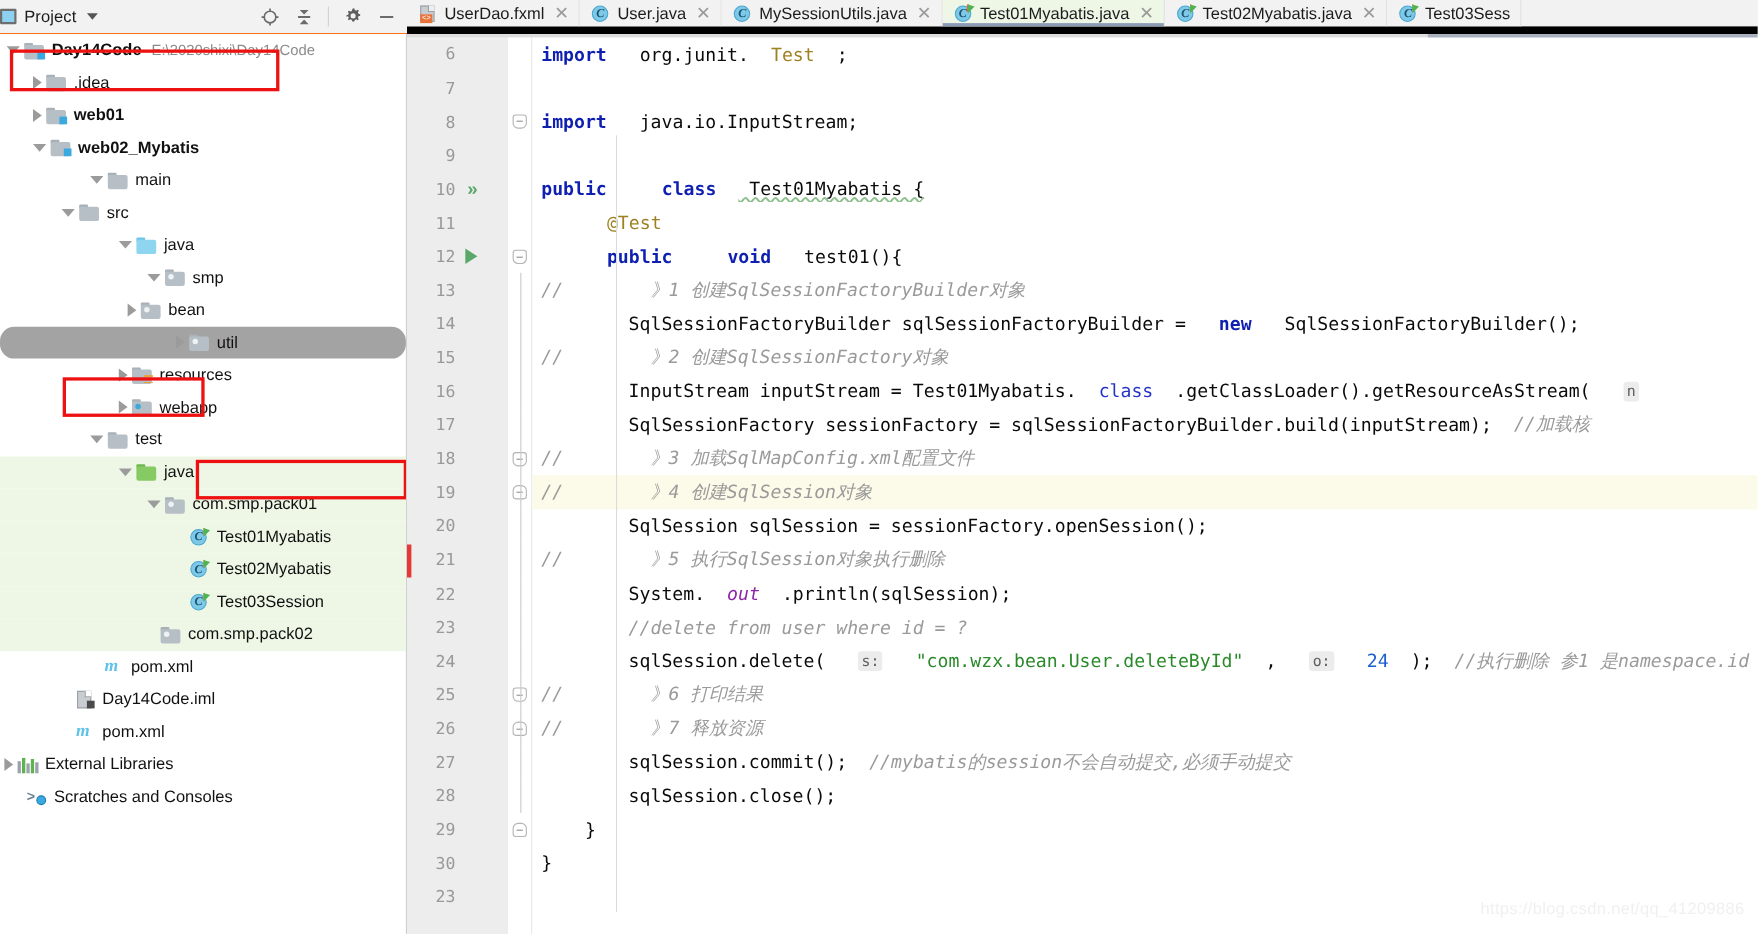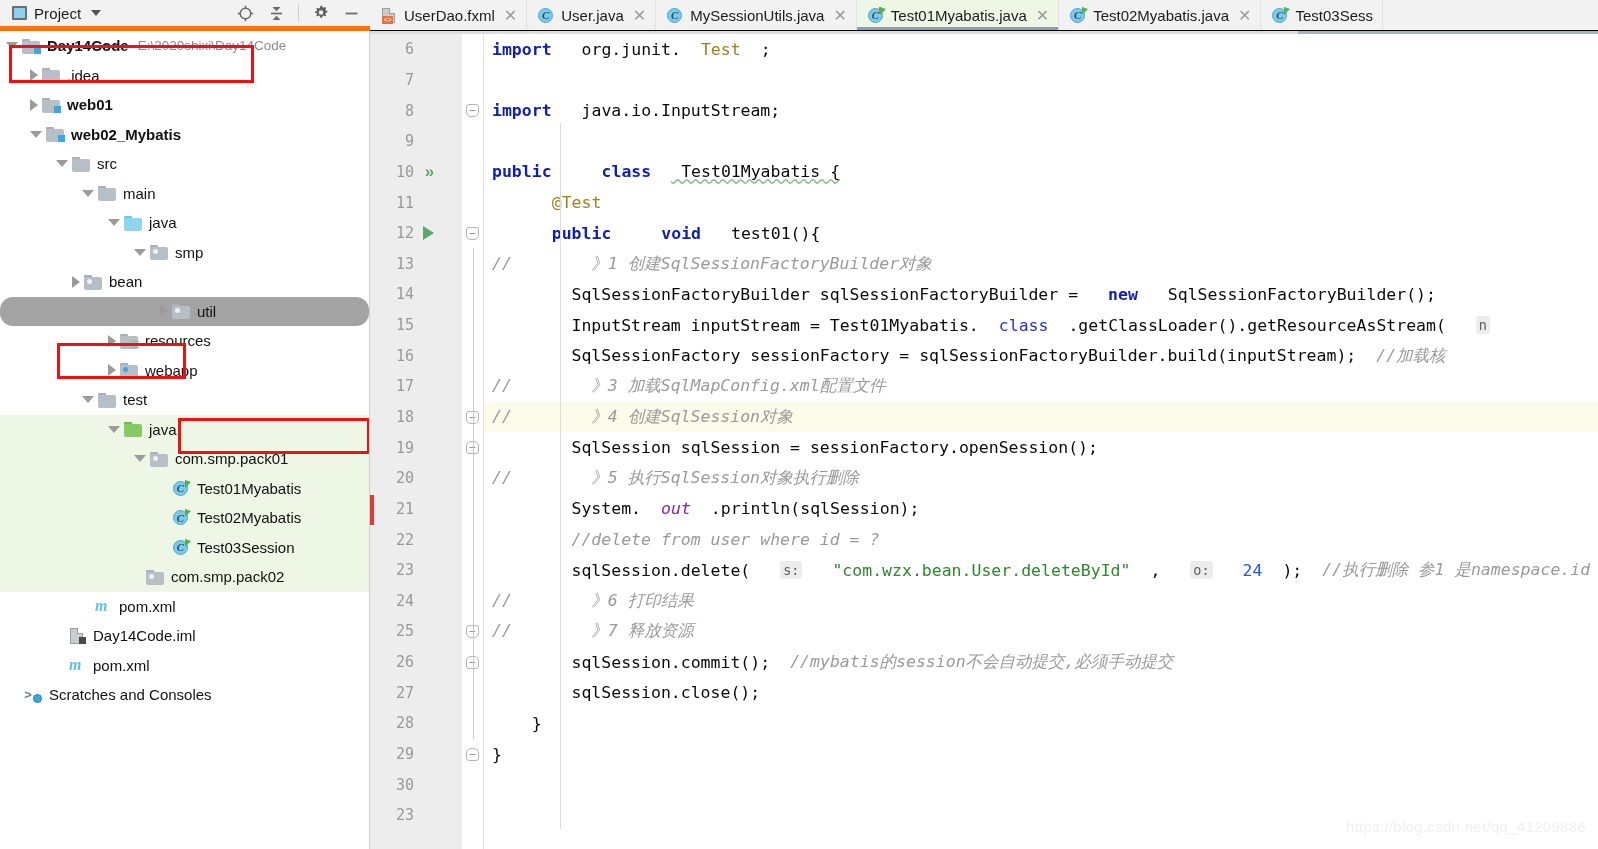--- a/index.html
+++ b/index.html
@@ -12,42 +12,42 @@
   #app { position: relative; width: 1598px; height: 849px; display: flex; flex-direction: column; }
 
   
   .toprow { display: flex; height: 31px; flex: 0 0 31px; background: #f2f2f2; }
 
   
   .proj-header {
     width: 370px; flex: 0 0 370px;
     display: flex; align-items: center;
     background: #f2f2f2;
-    border-bottom: 5px solid #f97316;
-    padding-left: 12px;
+    border-bottom: 1px solid #f97316;
+    padding-left: 0;
   }
   .proj-title-wrap { display: flex; align-items: center; gap: 7px; }
   .proj-ico {
     width: 15px; height: 14px; border: 2px solid #6e6e6e; background: #8cd2f0;
     border-radius: 1px; flex: 0 0 15px;
   }
   .proj-label { font-size: 15px; color: #1c1c1c; letter-spacing: .1px; }
   .chev-dn {
     width: 0; height: 0; border-left: 5px solid transparent; border-right: 5px solid transparent;
     border-top: 6px solid #555; margin-left: 3px;
   }
   .proj-tools { margin-left: auto; display: flex; align-items: center; gap: 12px; padding-right: 9px; }
   .tool-ic { width: 19px; height: 19px; display: flex; align-items: center; justify-content: center; }
   .tool-sep { width: 1px; height: 18px; background: #cfcfcf; }
 
   
   .tabs {
     flex: 1; display: flex; align-items: stretch;
     background: #f2f2f2; overflow: hidden;
-    border-bottom: 1px solid #000000;
+    border-bottom: 7px solid #000000;
   }
   .tab {
     display: flex; align-items: center; gap: 6px;
     padding: 0 9px 0 11px; white-space: nowrap;
     font-size: 15px; color: #1b1b1b; position: relative;
     border-right: 1px solid #e2e2e2;
     background: #f2f2f2;
   }
   .tab.sel { background: #eef7e6; }
   .tab.sel::after {
@@ -326,36 +326,36 @@
       <div class="row" style="padding-left:30px">
         <span class="arrow"></span>
         <span class="ficon">
             <i class="tabtop" style="background:#a8b0b8"></i>
             <i class="fld" style="background:#b6bec6"></i>
             <i class="mark" style="background:#3aa9e0"></i>
           </span>
         <span class="lbl bold">web02_Mybatis</span>
       </div>
 
+      <div class="row" style="padding-left:82px">
+        <span class="arrow"></span>
+        <span class="ficon">
+            <i class="tabtop" style="background:#a8b0b8"></i>
+            <i class="fld" style="background:#b6bec6"></i>
+          </span>
+        <span class="lbl">main</span>
+      </div>
+
       <div class="row" style="padding-left:56px">
         <span class="arrow"></span>
         <span class="ficon">
             <i class="tabtop" style="background:#a8b0b8"></i>
             <i class="fld" style="background:#b6bec6"></i>
           </span>
         <span class="lbl">src</span>
-      </div>
-
-      <div class="row" style="padding-left:82px">
-        <span class="arrow"></span>
-        <span class="ficon">
-            <i class="tabtop" style="background:#a8b0b8"></i>
-            <i class="fld" style="background:#b6bec6"></i>
-          </span>
-        <span class="lbl">main</span>
       </div>
 
       <div class="row" style="padding-left:108px">
         <span class="arrow"></span>
         <span class="ficon">
             <i class="tabtop" style="background:#6ec6e8"></i>
             <i class="fld" style="background:#8ed6f0"></i>
           </span>
         <span class="lbl">java</span>
       </div>
@@ -363,21 +363,21 @@
       <div class="row" style="padding-left:134px">
         <span class="arrow"></span>
         <span class="ficon">
             <i class="tabtop" style="background:#a8b0b8"></i>
             <i class="fld" style="background:#b6bec6"></i>
             <i class="dot" style="background:#eef2f5"></i>
           </span>
         <span class="lbl">smp</span>
       </div>
 
-      <div class="row" style="padding-left:72px">
+      <div class="row" style="padding-left:116px">
         <span class="arrow closed"></span>
         <span class="ficon">
             <i class="tabtop" style="background:#a8b0b8"></i>
             <i class="fld" style="background:#b6bec6"></i>
             <i class="dot" style="background:#eef2f5"></i>
           </span>
         <span class="lbl">bean</span>
       </div>
 
 
@@ -491,20 +491,33 @@
         <span class="lbl">Day14Code.iml</span>
       </div>
 
       <div class="row" style="padding-left:68px">
         <span class="ficon">
             <i class="mlogo">m</i>
           </span>
         <span class="lbl">pom.xml</span>
       </div>
 
+      <div class="row" style="padding-left:4px">
+        <span class="arrow closed"></span>
+        <span class="ficon">
+          <i class="barwrap">
+            <i class="bar" style="height:11px;background:#9aa3ab"></i>
+            <i class="bar" style="height:14px;background:#5fb24f"></i>
+            <i class="bar" style="height:9px;background:#9aa3ab"></i>
+            <i class="bar" style="height:13px;background:#5fb24f"></i>
+            <i class="bar" style="height:10px;background:#9aa3ab"></i>
+          </i>
+        </span>
+        <span class="lbl">External Libraries</span>
+      </div>
 
       <div class="row" style="padding-left:24px">
         <span class="ficon">
             <i class="scr">&gt;</i>
             <i class="clock"></i>
           </span>
         <span class="lbl">Scratches and Consoles</span>
       </div>
 
       <div class="redbox" style="left:9px;  top:14px;  width:245px; height:38px;"></div>
@@ -718,20 +731,21 @@
         <div class="cline"><span class="tok-kw">public</span><span> </span><span class="tok-kw">class</span><span class="wavy"> Test01Myabatis {</span></div>
 
         <div class="cline"><span>    </span><span class="tok-ann">@Test</span></div>
 
         <div class="cline"><span>    </span><span class="tok-kw">public</span><span> </span><span class="tok-kw">void</span><span> test01(){</span></div>
 
         <div class="cline"><span class="tok-cmt">//        》1 创建SqlSessionFactoryBuilder对象</span></div>
 
         <div class="cline"><span>        SqlSessionFactoryBuilder sqlSessionFactoryBuilder = </span><span class="tok-kw">new</span><span> SqlSessionFactoryBuilder();</span></div>
 
+        <div class="cline"><span class="tok-cmt">//        》2 创建SqlSessionFactory对象</span></div>
 
         <div class="cline"><span>        InputStream inputStream = Test01Myabatis.</span><span class="tok-cls">class</span><span>.getClassLoader().getResourceAsStream( </span><span class="hint">n</span></div>
 
         <div class="cline"><span>        SqlSessionFactory sessionFactory = sqlSessionFactoryBuilder.build(inputStream);</span><span class="tok-cmt">//加载核</span></div>
 
         <div class="cline"><span class="tok-cmt">//        》3 加载SqlMapConfig.xml配置文件</span></div>
 
         <div class="cline hl"><span class="tok-cmt">//        》4 创建SqlSession对象</span></div>
 
         <div class="cline"><span>        SqlSession sqlSession = sessionFactory.openSession();</span></div>

